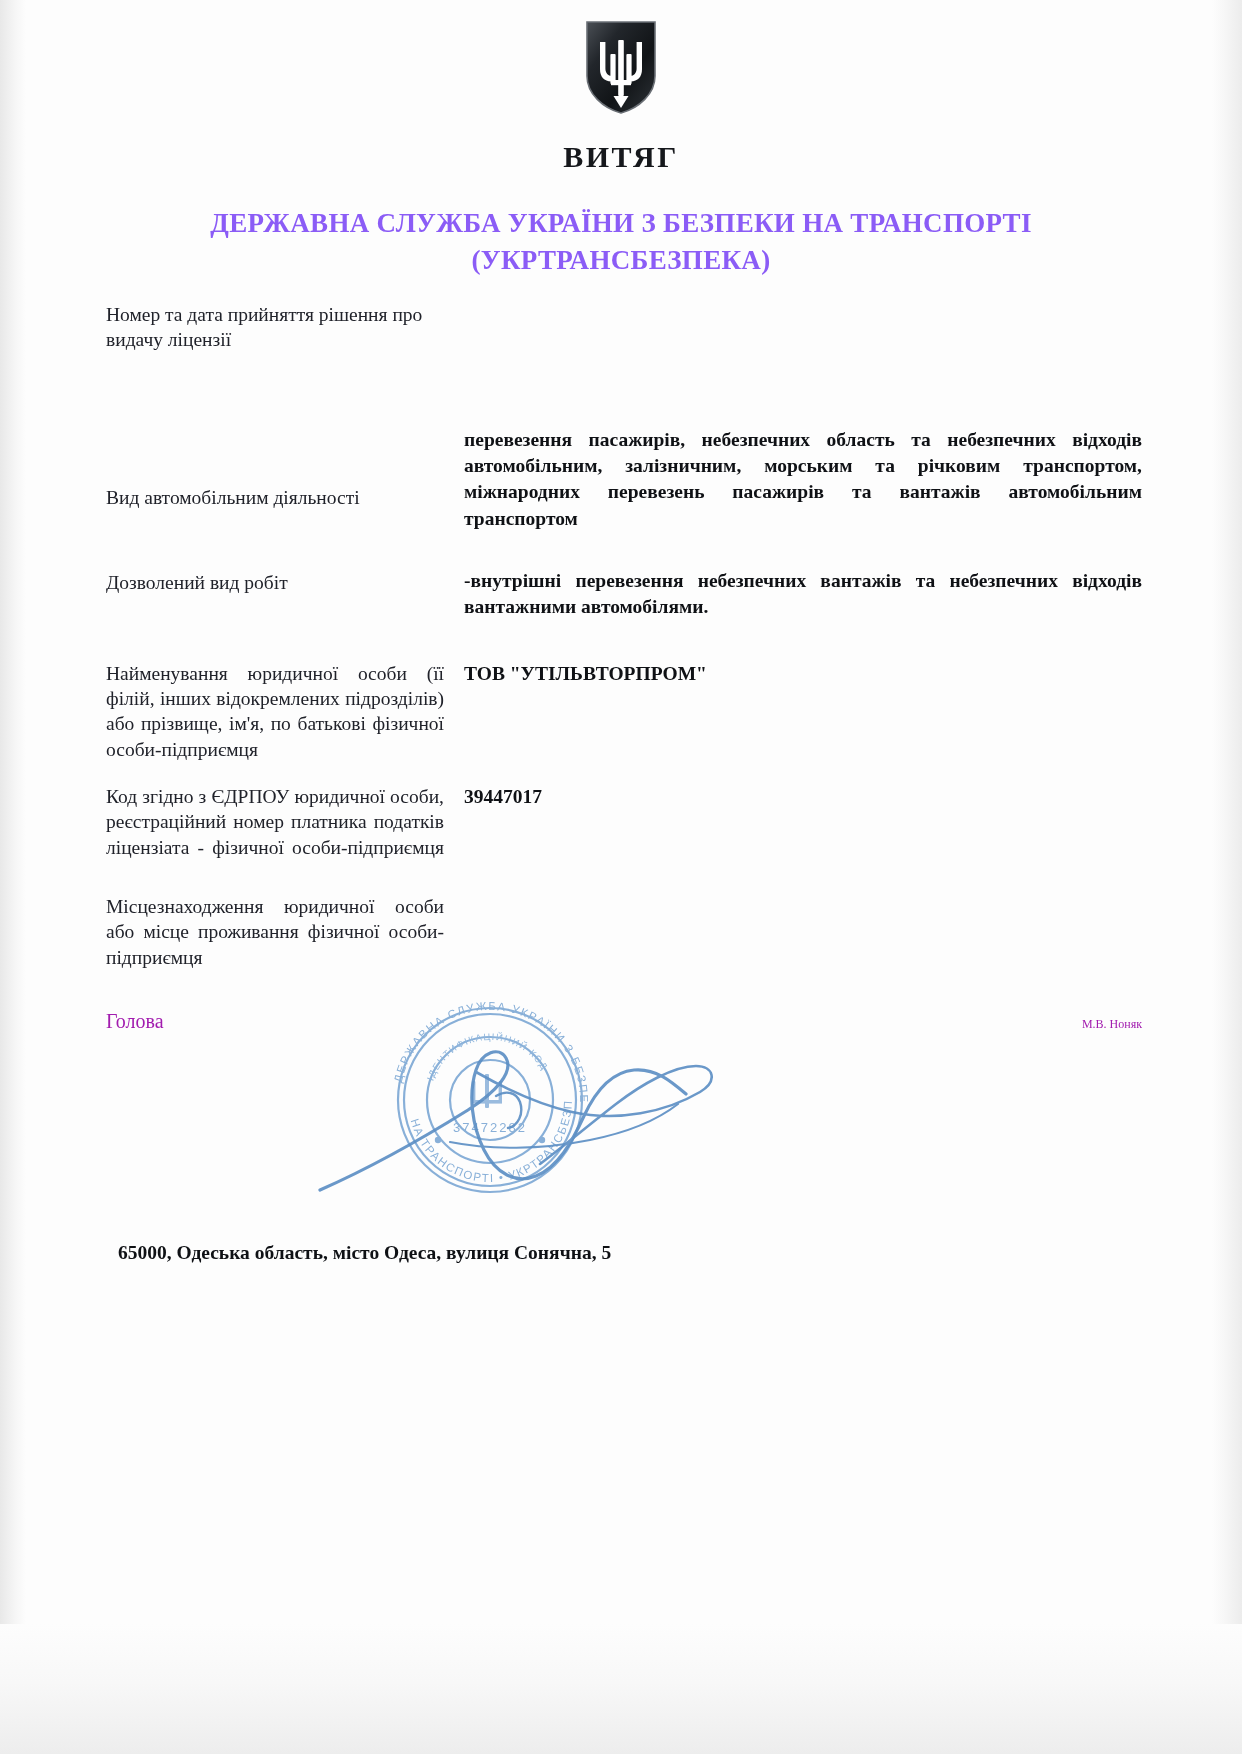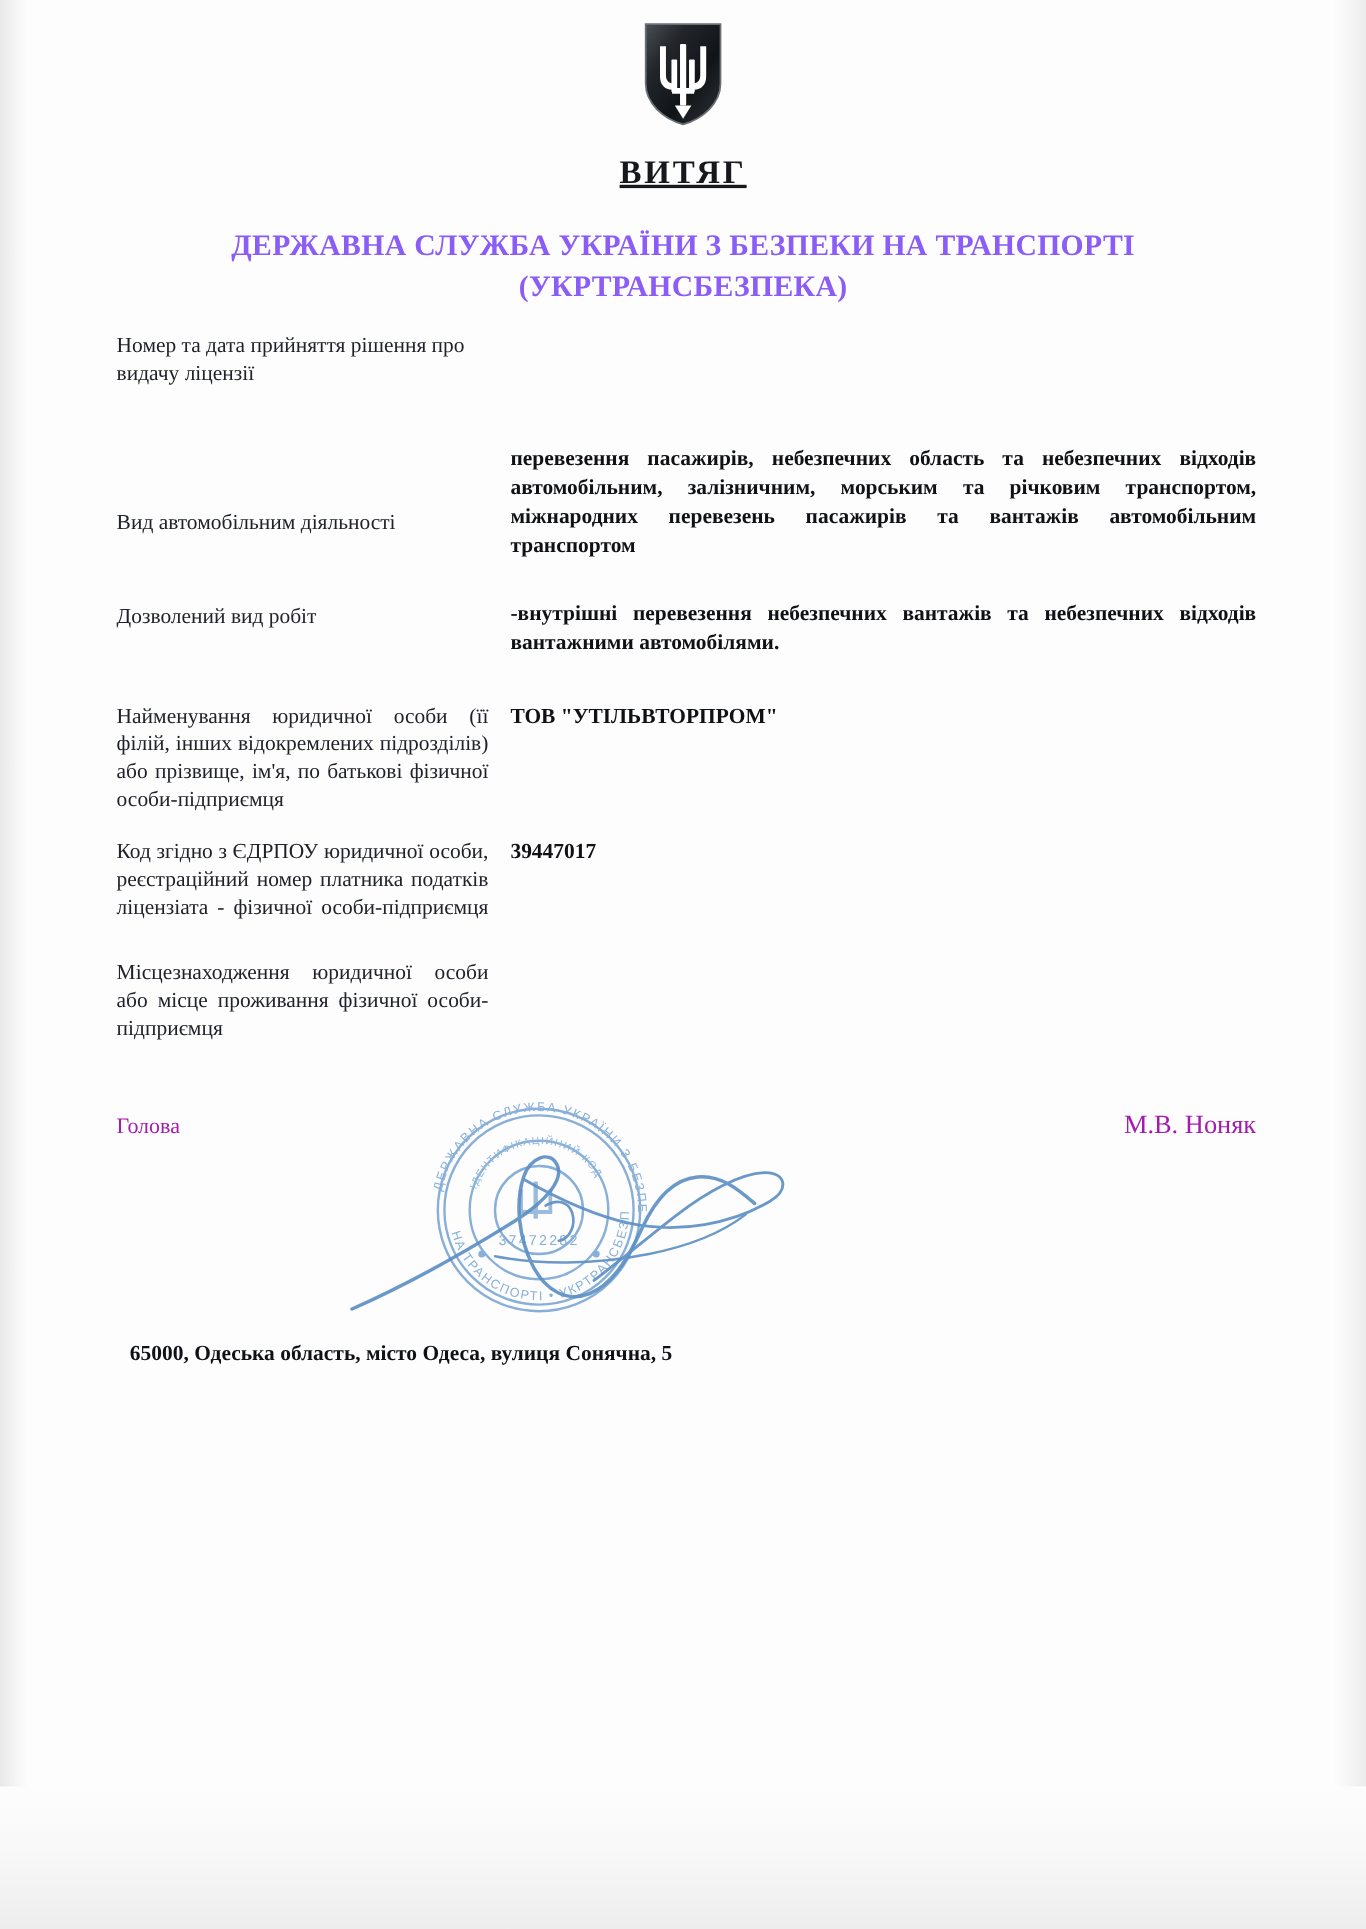--- a/index.html
+++ b/index.html
@@ -58,21 +58,20 @@
   
   .doc-title {
     position: absolute;
     top: 140px;
     left: 0; right: 0;
     text-align: center;
     font-size: 30px;
     font-weight: bold;
     letter-spacing: 2.5px;
     color: #16181c;
-    text-decoration: underline;
   }
   .org-title {
     position: absolute;
     top: 205px;
     left: 0; right: 0;
     text-align: center;
     font-size: 27px;
     font-weight: bold;
     letter-spacing: 0.3px;
     line-height: 1.36;
@@ -111,21 +110,21 @@
     line-height: 1.35;
     color: #0f1115;
     padding-left: 12px;
     box-sizing: border-box;
   }
   .value.justify {
     text-align: justify;
     text-align-last: left;
   }
 
-  .row-decision { margin-bottom: 52px; gap: 16px; }
+  .row-decision { margin-bottom: 74px; gap: 16px; }
   .row-activity { margin-bottom: 36px; }
   .row-works    { margin-bottom: 40px; }
   .row-name     { margin-bottom: 22px; }
   .row-edrpou   { margin-bottom: 34px; }
   .row-address  { margin-bottom: 0; flex-direction: column; }
 
   .row-activity .label,
   .row-works .label { padding-top: 0; }
 
   
@@ -137,21 +136,21 @@
     position: absolute;
     top: 1010px;
     left: 106px;
     width: 1036px;
     display: flex;
     justify-content: space-between;
     align-items: baseline;
     font-size: 20px;
     color: #a21caf;
   }
-  .sign-name { font-size: 24px; text-align: right; }
+  .sign-name { font-size: 12px; text-align: right; }
 
   
   .stamp {
     position: absolute;
     left: 372px;
     top: 982px;
     width: 236px;
     height: 236px;
     opacity: 0.82;
   }

